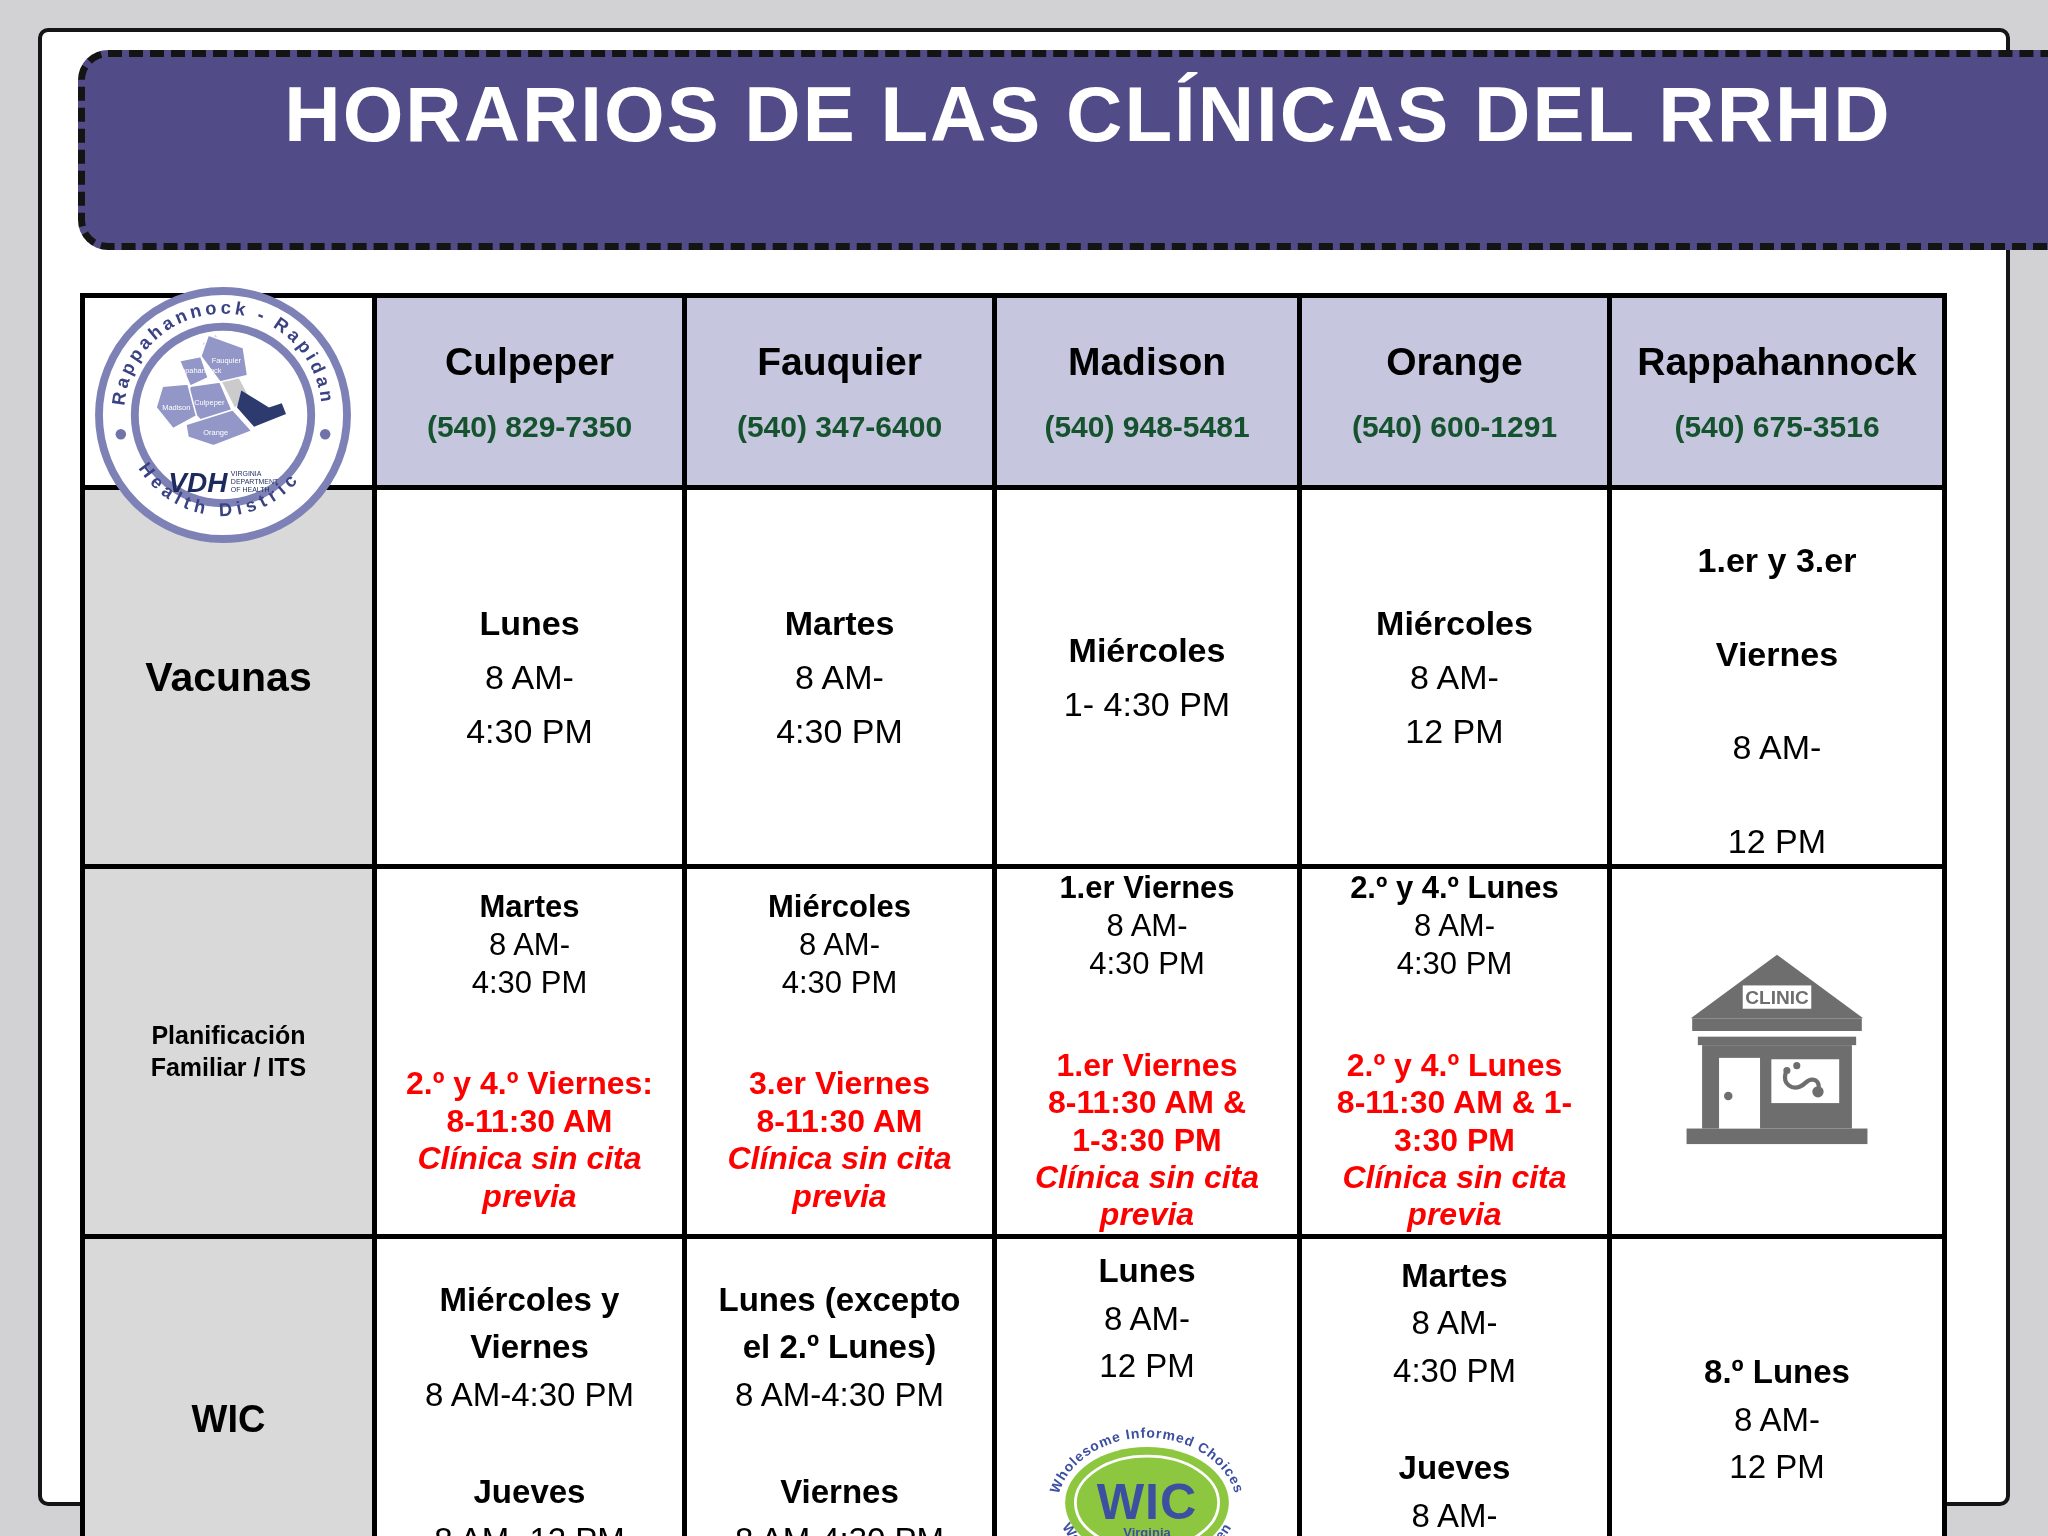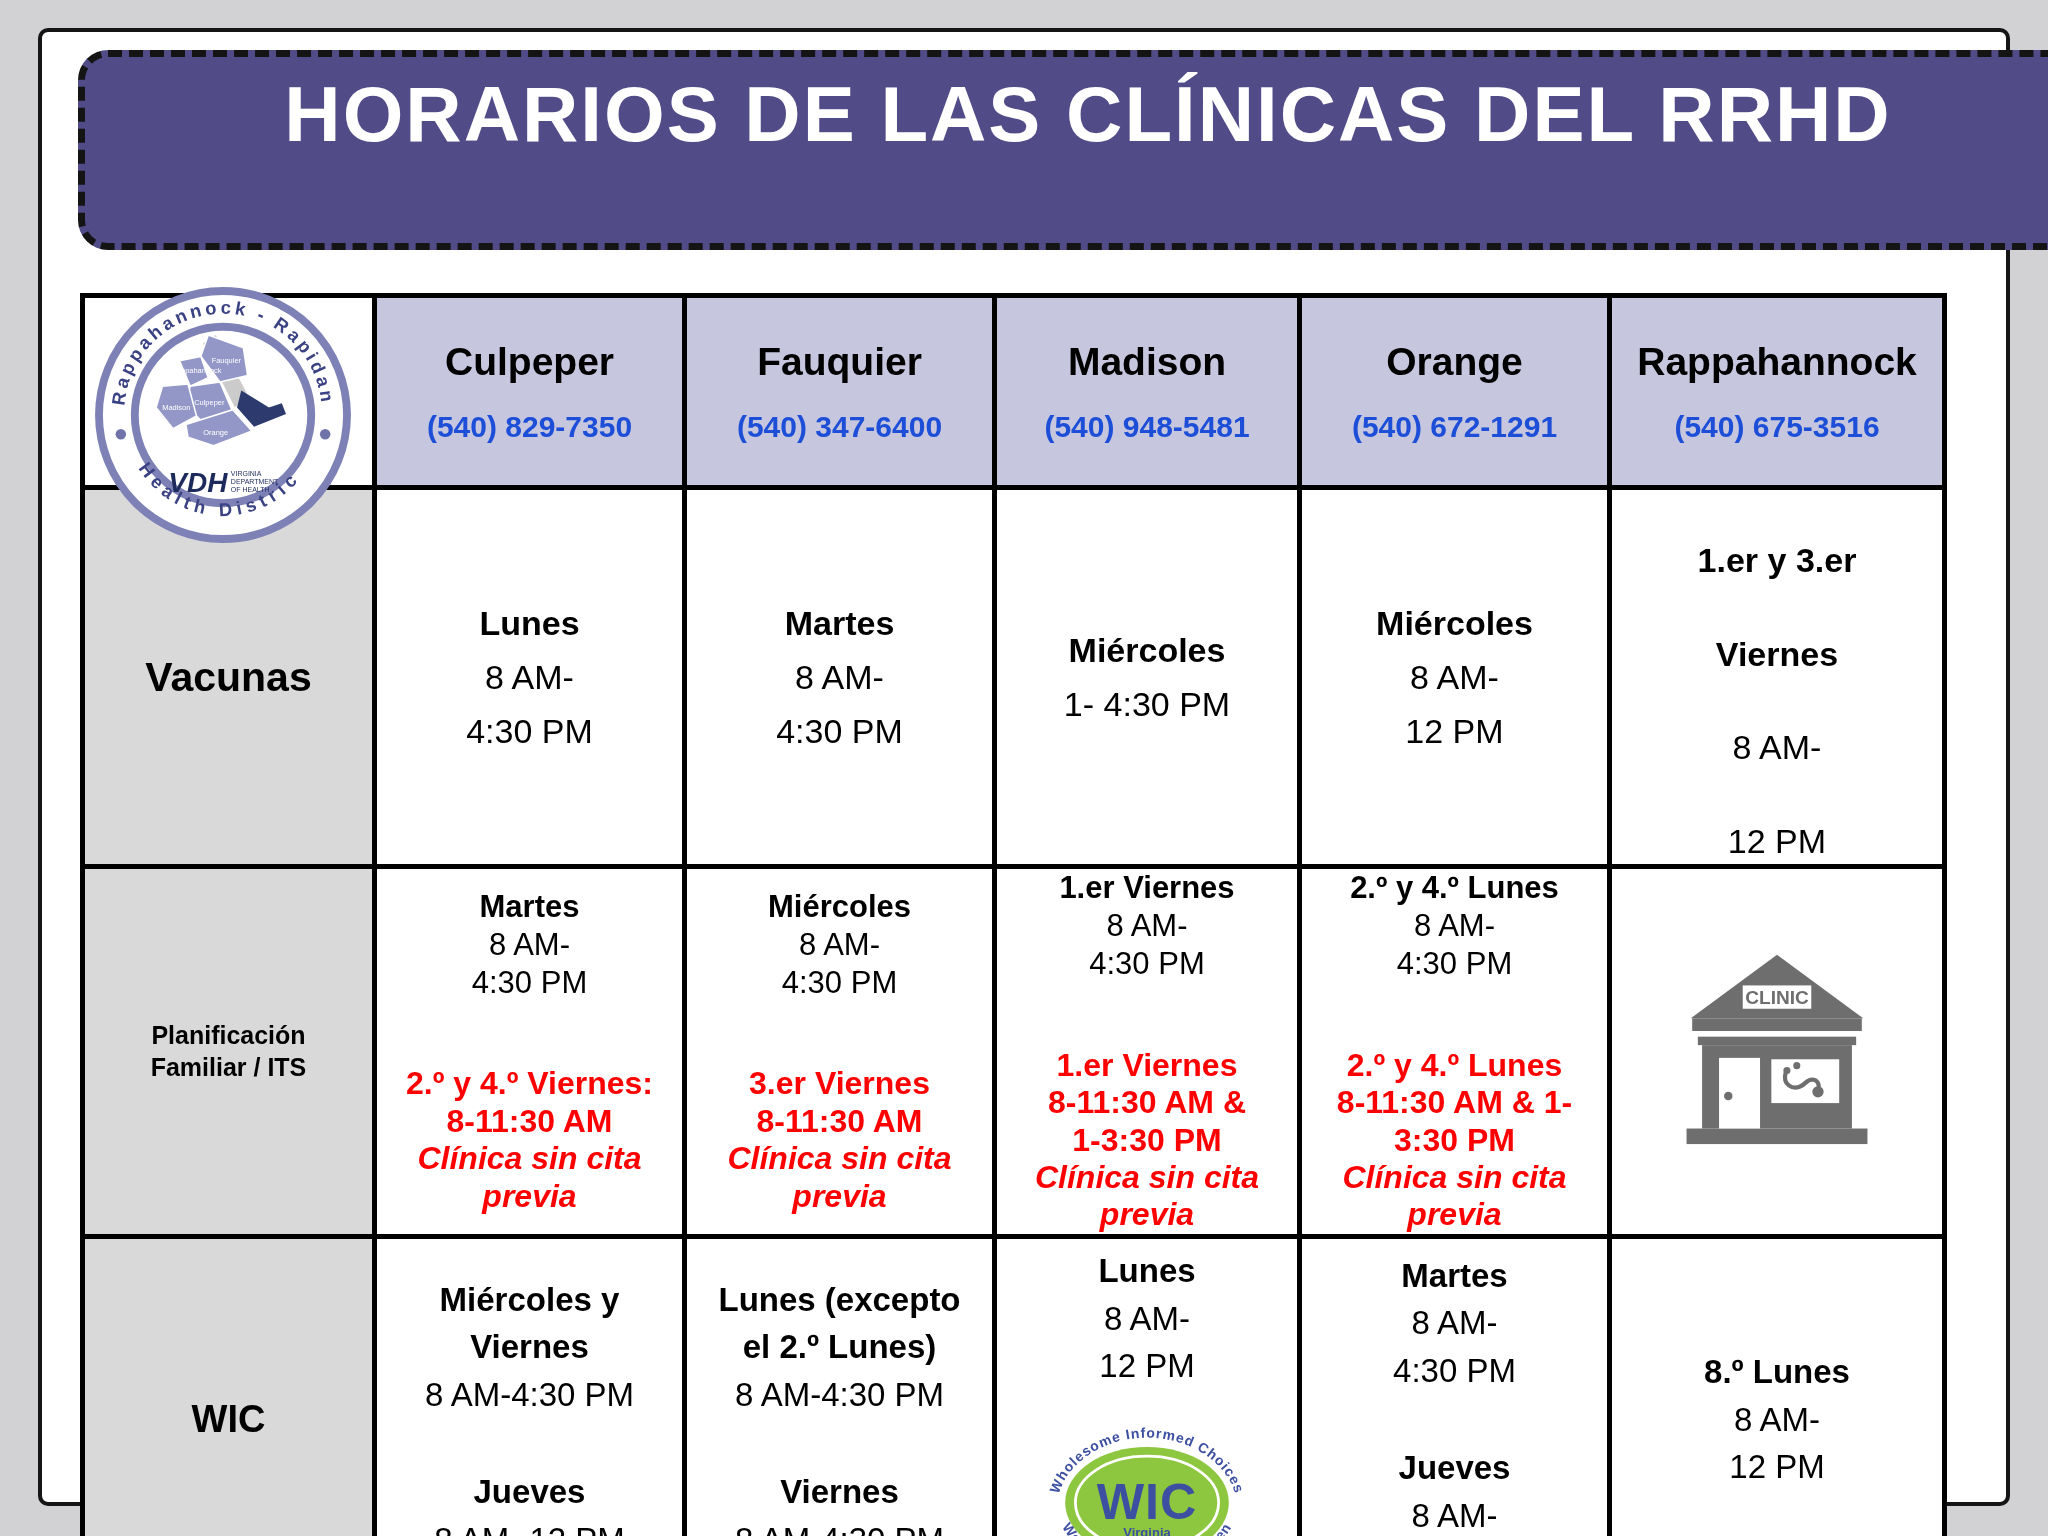--- a/index.html
+++ b/index.html
@@ -43,21 +43,21 @@
   tr.r1{height:367px;}
   tr.r2{height:366px;}
   .hdr-cell{background:#c6c6de;}
   .logo-cell{background:#ffffff;}
   .label-cell{background:#d9d9d9;font-weight:bold;color:#000;}
   .label-cell .lbl{padding:0 32px;}
   .lbl-vacunas{font-size:41px;}
   .lbl-planif{font-size:25px;line-height:1.25;}
   .lbl-wic{font-size:38px;}
   .hdr-name{font-size:39px;font-weight:bold;color:#000;}
-  .hdr-phone{font-size:30px;color:#1d4ed8;margin-top:26px;}
+  .hdr-phone{font-size:30px;color:#14532d;margin-top:26px;}
   .cell-flex{
     display:flex;flex-direction:column;align-items:center;justify-content:center;
     height:100%;width:100%;
   }
   .r1 .cell-flex{gap:64px;}
   .r2 .cell-flex{gap:50px;}
   .wic-madison-flex{gap:16px !important;}
   .blk{color:#000;}
   .blk .ln{white-space:nowrap;}
   .b{font-weight:bold;}
@@ -102,21 +102,21 @@
     <th class="hdr-cell">
       <div class="hdr-name">Fauquier</div>
       <div class="hdr-phone">(540) 347-6400</div>
     </th>
     <th class="hdr-cell">
       <div class="hdr-name">Madison</div>
       <div class="hdr-phone">(540) 948-5481</div>
     </th>
     <th class="hdr-cell">
       <div class="hdr-name">Orange</div>
-      <div class="hdr-phone">(540) 672-1291</div>
+      <div class="hdr-phone">(540) 600-1291</div>
     </th>
     <th class="hdr-cell">
       <div class="hdr-name">Rappahannock</div>
       <div class="hdr-phone">(540) 675-3516</div>
     </th>
   </tr>
 
   <tr class="r0">
     <td class="label-cell">
       <div class="lbl lbl-vacunas">Vacunas</div>

